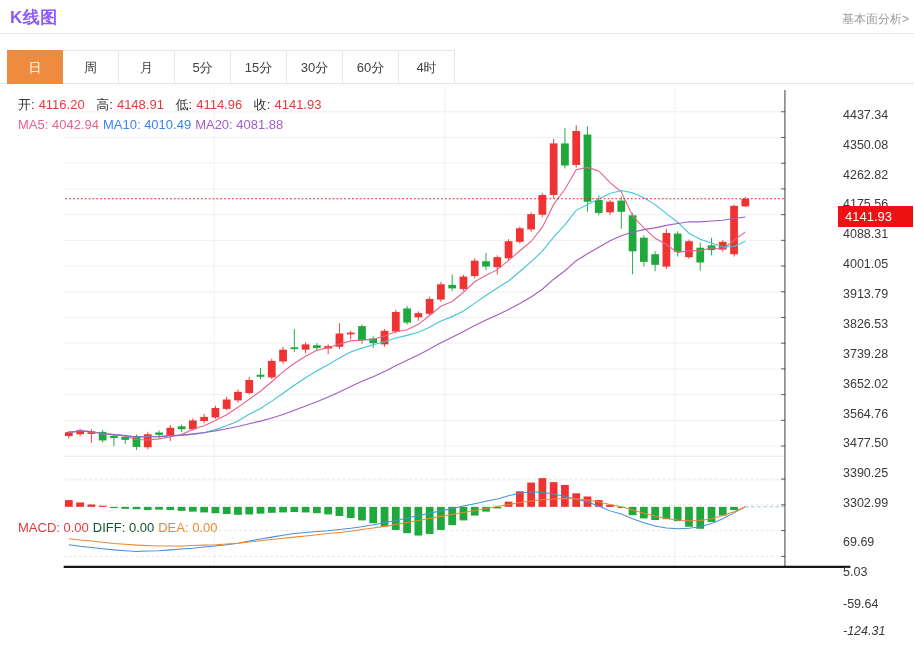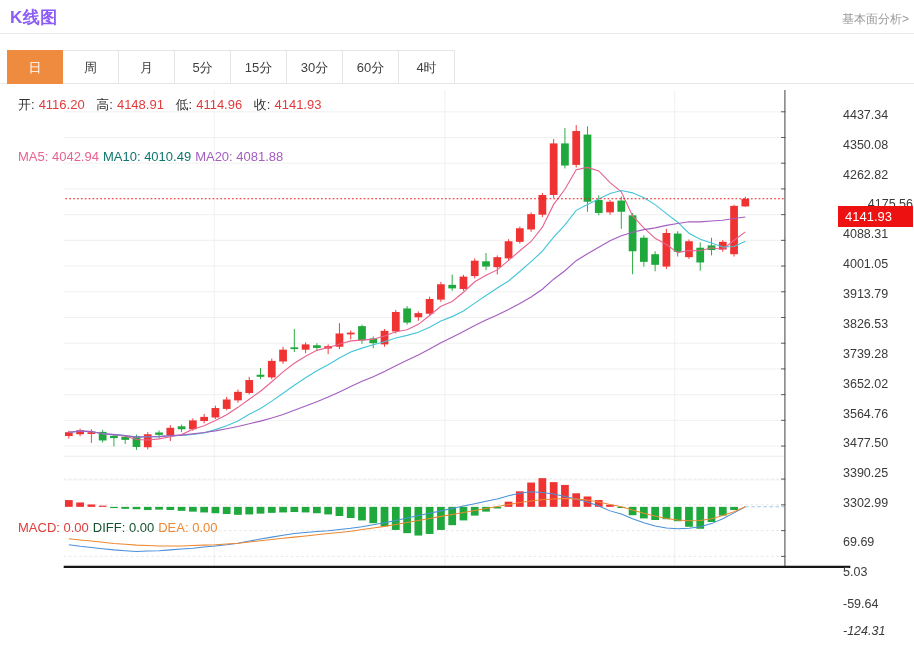--- a/index.html
+++ b/index.html
@@ -280,28 +280,28 @@
       <line x1="0" y1="644" x2="914" y2="644" stroke="#161616" stroke-width="2.5"></line>
     </svg>
 
   <div class="legend-row" style="left:18px;top:6px;">
     <span class="pair"><span class="lbl">开:</span><span class="val" style="color: rgb(226, 59, 59);">4116.20</span></span>
     <span class="pair"><span class="lbl">高:</span><span class="val" style="color: rgb(226, 59, 59);">4148.91</span></span>
     <span class="pair"><span class="lbl">低:</span><span class="val" style="color: rgb(226, 59, 59);">4114.96</span></span>
     <span class="pair"><span class="lbl">收:</span><span class="val" style="color: rgb(226, 59, 59);">4141.93</span></span>
   </div>
 
-  <div class="legend-row" id="maLegend" style="left:18px;top:27px;"><span class="pair" style="color: rgb(232, 99, 143);">MA5: 4042.94</span><span class="pair" style="color: #0f766e; margin-top: 32px;">MA10: 4010.49</span><span class="pair" style="color: rgb(163, 94, 192);">MA20: 4081.88</span></div>
+  <div class="legend-row" id="maLegend" style="left:18px;top:27px;"><span class="pair" style="color: rgb(232, 99, 143);">MA5: 4042.94</span><span class="pair" style="color: #3b82f6;">MA10: 4010.49</span><span class="pair" style="color: rgb(163, 94, 192);">MA20: 4081.88</span></div>
   <div class="legend-row" id="macdLegend" style="left:18px;top:430px;"><span class="pair" style="color: rgb(226, 59, 59);">MACD: 0.00</span><span class="pair" style="color: #14532d;">DIFF: 0.00</span><span class="pair" style="color: rgb(238, 136, 51);">DEA: 0.00</span></div>
 
   <div id="yAxisLabels">
       <div class="axis-label" style="top: 17.8px;">4437.34</div>
       <div class="axis-label" style="top: 47.7px;">4350.08</div>
       <div class="axis-label" style="top: 77.6px;">4262.82</div>
-      <div class="axis-label" style="top: 107.4px; text-align: right;">4175.56</div>
+      <div class="axis-label" style="top: 107.4px;">4175.56</div>
       <div class="axis-label" style="top: 137.3px;">4088.31</div>
       <div class="axis-label" style="top: 167.2px;">4001.05</div>
       <div class="axis-label" style="top: 197.1px;">3913.79</div>
       <div class="axis-label" style="top: 226.9px;">3826.53</div>
       <div class="axis-label" style="top: 256.8px;">3739.28</div>
       <div class="axis-label" style="top: 286.7px;">3652.02</div>
       <div class="axis-label" style="top: 316.6px;">3564.76</div>
       <div class="axis-label" style="top: 346.4px;">3477.50</div>
       <div class="axis-label" style="top: 376.3px;">3390.25</div>
       <div class="axis-label" style="top: 406.2px;">3302.99</div>

